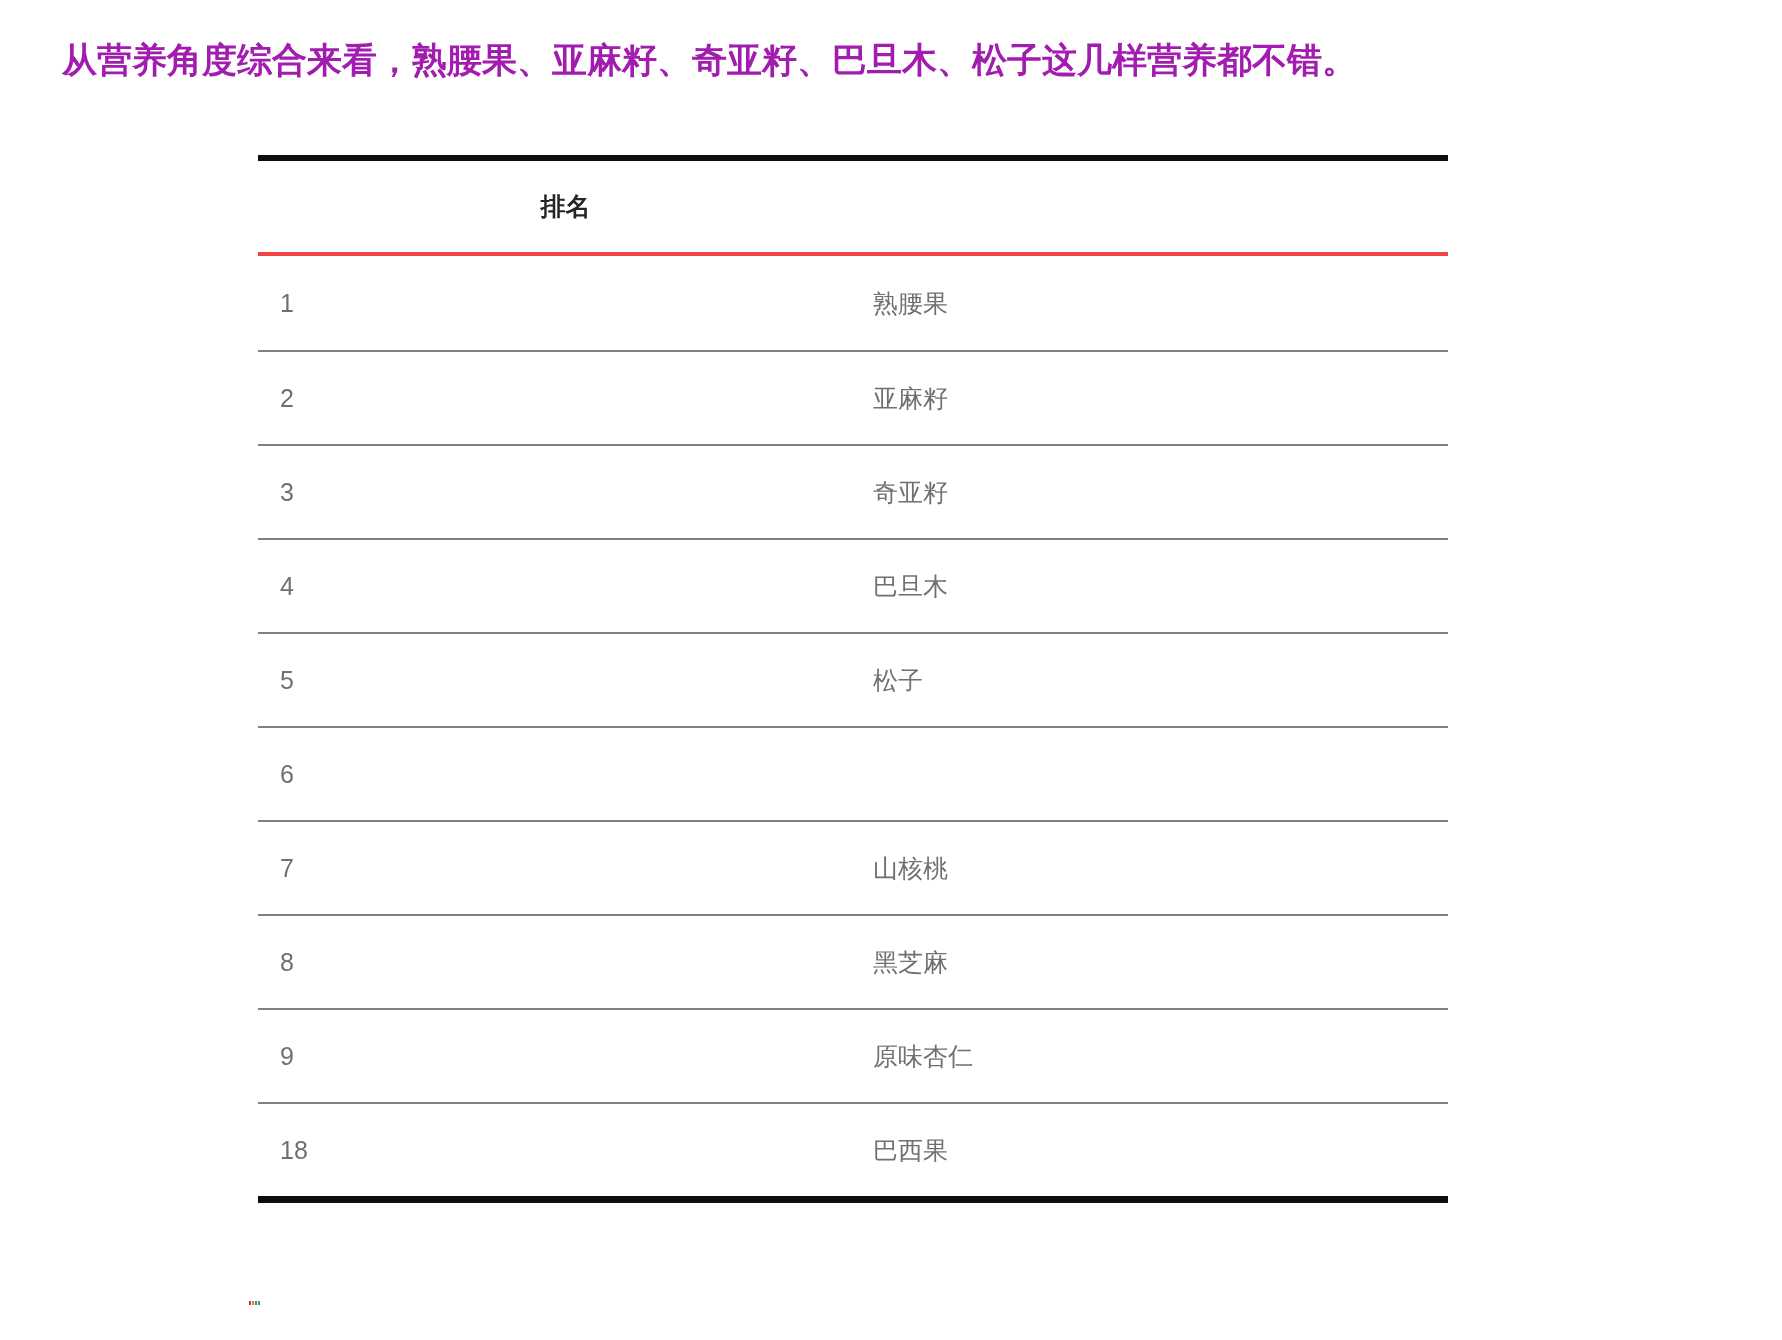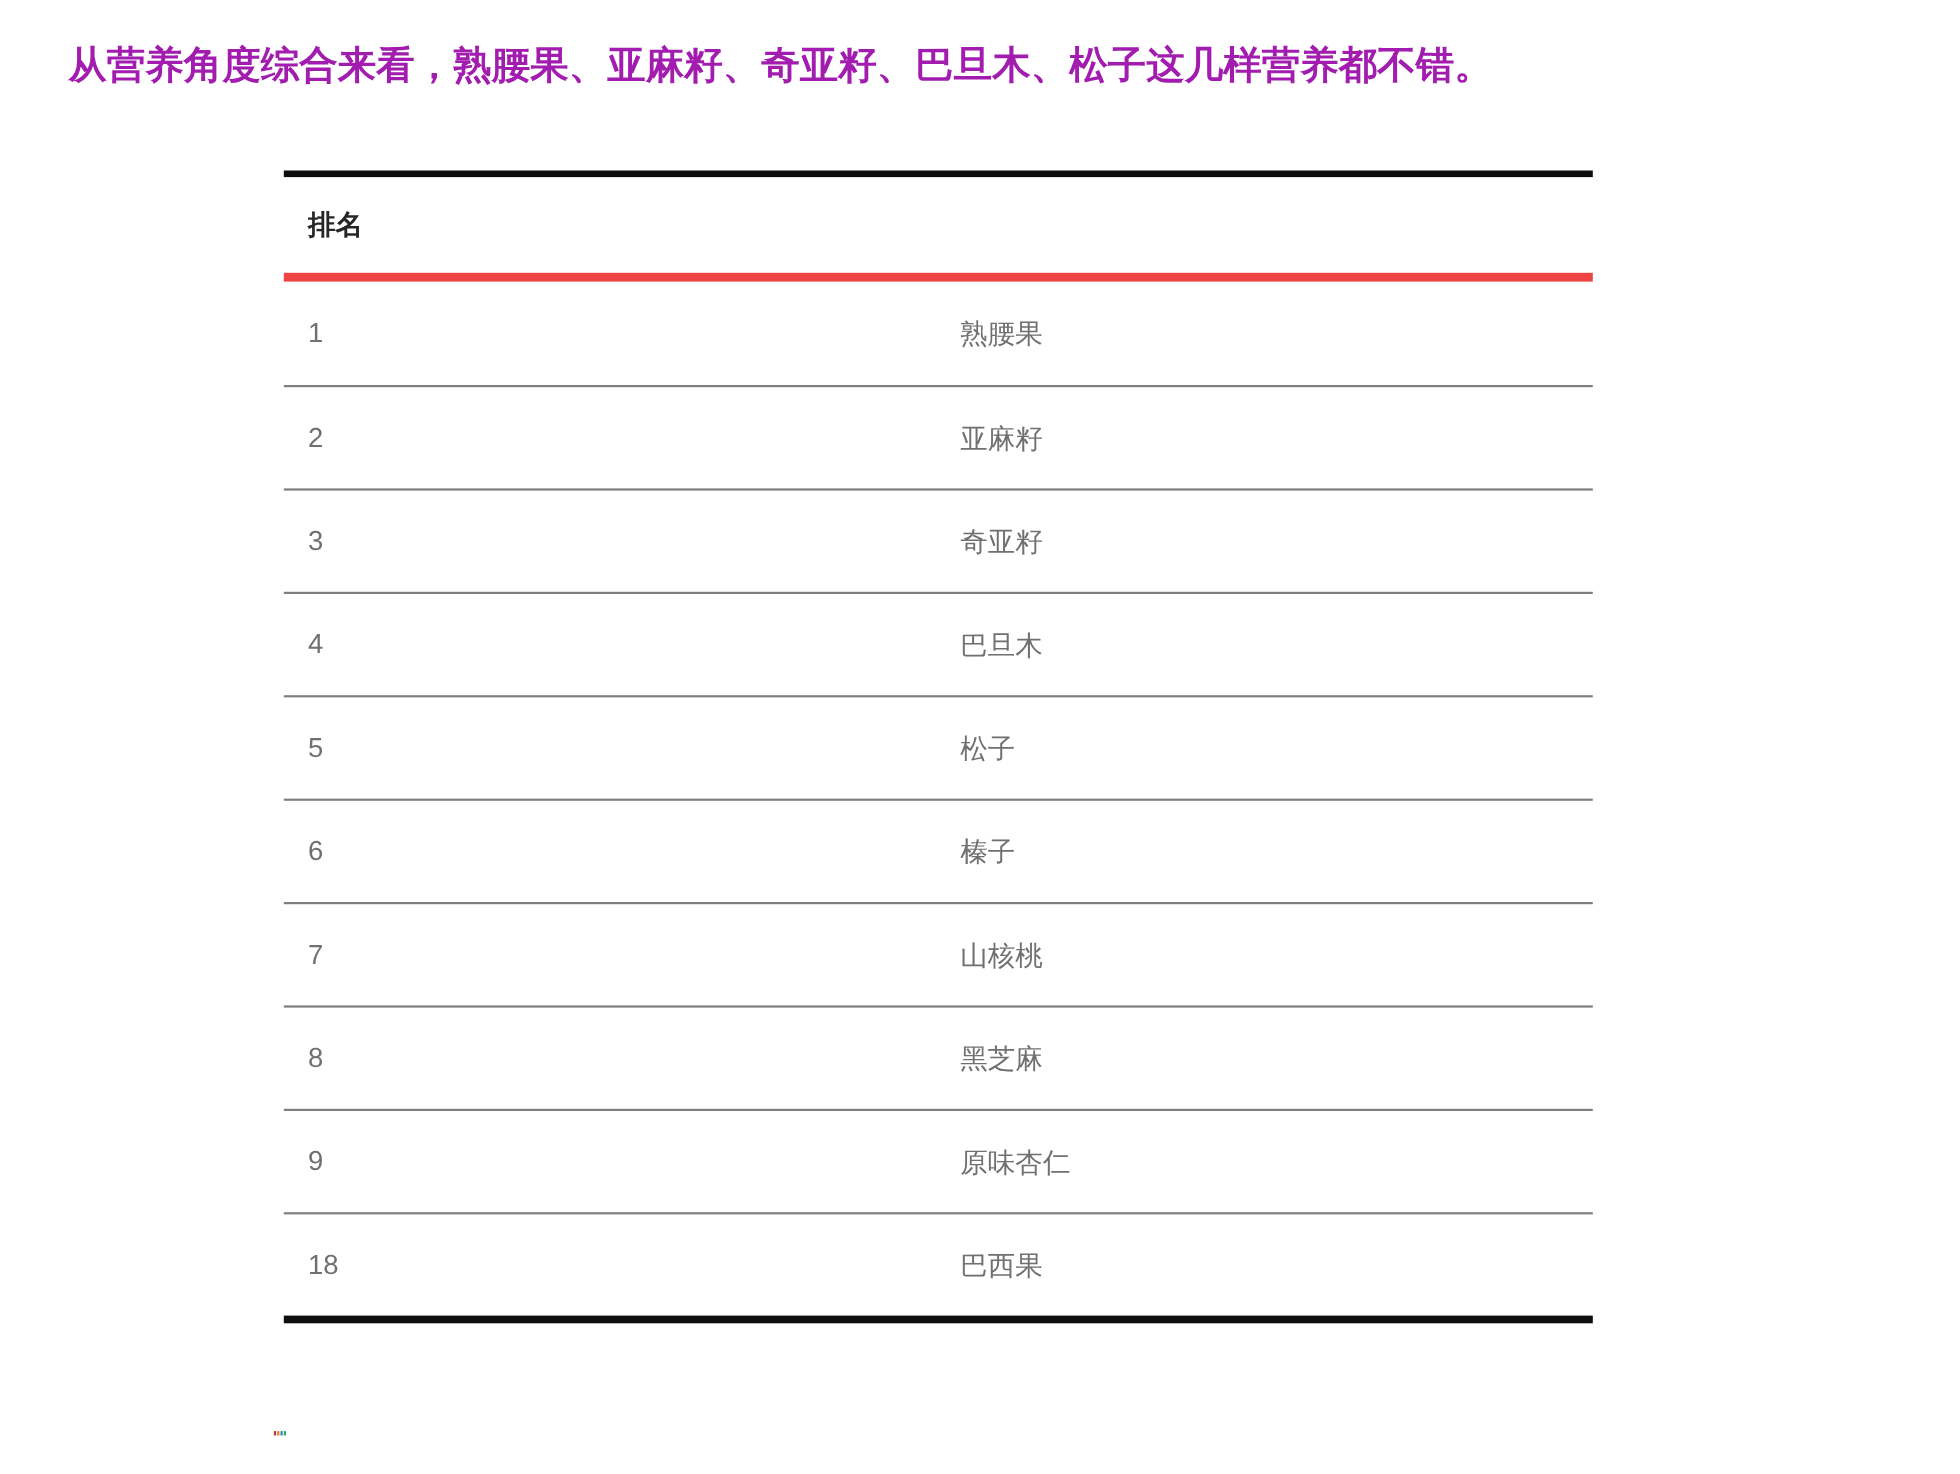--- a/index.html
+++ b/index.html
@@ -32,24 +32,25 @@
     width: 1190px;
     border-top: 6px solid #0d0d0d;
     border-bottom: 7px solid #0d0d0d;
   }
   .thead {
     box-sizing: border-box;
     height: 95px;
     display: grid;
     grid-template-columns: 593px 1fr;
     align-items: center;
-    border-bottom: 8px solid #ef4444;
+    border-bottom: 4px solid #ef4444;
     font-size: 25px;
     font-weight: bold;
     color: #262626;
+    text-align: center;
   }
   .row {
     box-sizing: border-box;
     height: 94px;
     display: grid;
     grid-template-columns: 593px 1fr;
     align-items: center;
     font-size: 25px;
     font-weight: normal;
     color: #707070;
@@ -105,21 +106,20 @@
     <div class="row">
       <div class="cell">4</div>
       <div class="cell">巴旦木</div>
     </div>
     <div class="row">
       <div class="cell">5</div>
       <div class="cell">松子</div>
     </div>
     <div class="row">
       <div class="cell">6</div>
-      <div class="cell">榛子</div>
     </div>
     <div class="row">
       <div class="cell">7</div>
       <div class="cell">山核桃</div>
     </div>
     <div class="row">
       <div class="cell">8</div>
       <div class="cell">黑芝麻</div>
     </div>
     <div class="row">

